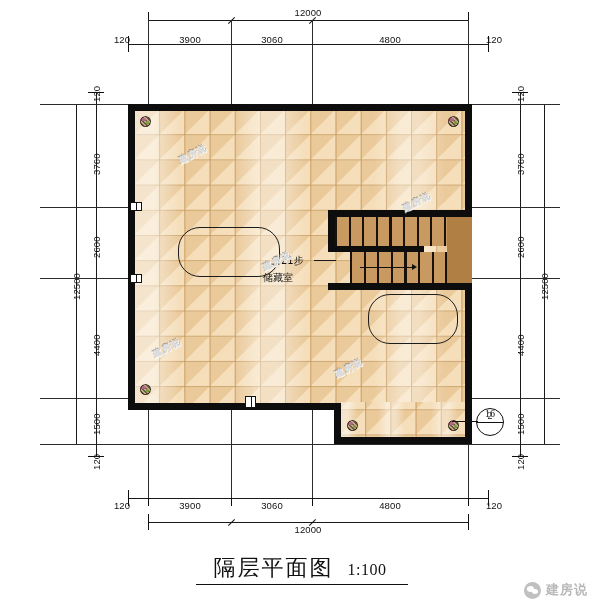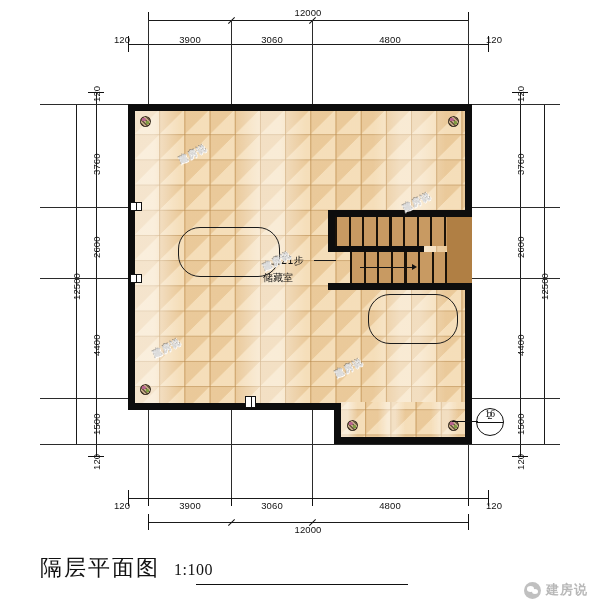--- a/index.html
+++ b/index.html
@@ -93,21 +93,21 @@
   .secmark .mid{position:absolute;left:0;right:0;top:50%;height:0;border-top:1.2px solid #111;}
   .secmark span{
     position:absolute;left:0;right:0;text-align:center;font-size:10px;line-height:11px;color:#111;
     font-family:"Liberation Serif",serif;
   }
   .secmark .num{top:1px;}
   .secmark .den{bottom:16px;}
   .secleader{position:absolute;height:0;border-top:1.2px solid #111;}
 
   
-  #title{position:absolute;left:0;right:0;margin-left:40px;}
+  #title{position:absolute;left:0;right:0;text-align:center;}
   .title-cn{
     font-family:"DejaVu Serif","Liberation Serif",serif;
     font-size:22px;letter-spacing:2px;color:#111;
   }
   .title-scale{
     font-family:"Liberation Serif",serif;font-size:16px;color:#111;margin-left:14px;
     letter-spacing:.5px;
   }
   #titlerule{position:absolute;height:0;border-top:1.6px solid #111;}
 

